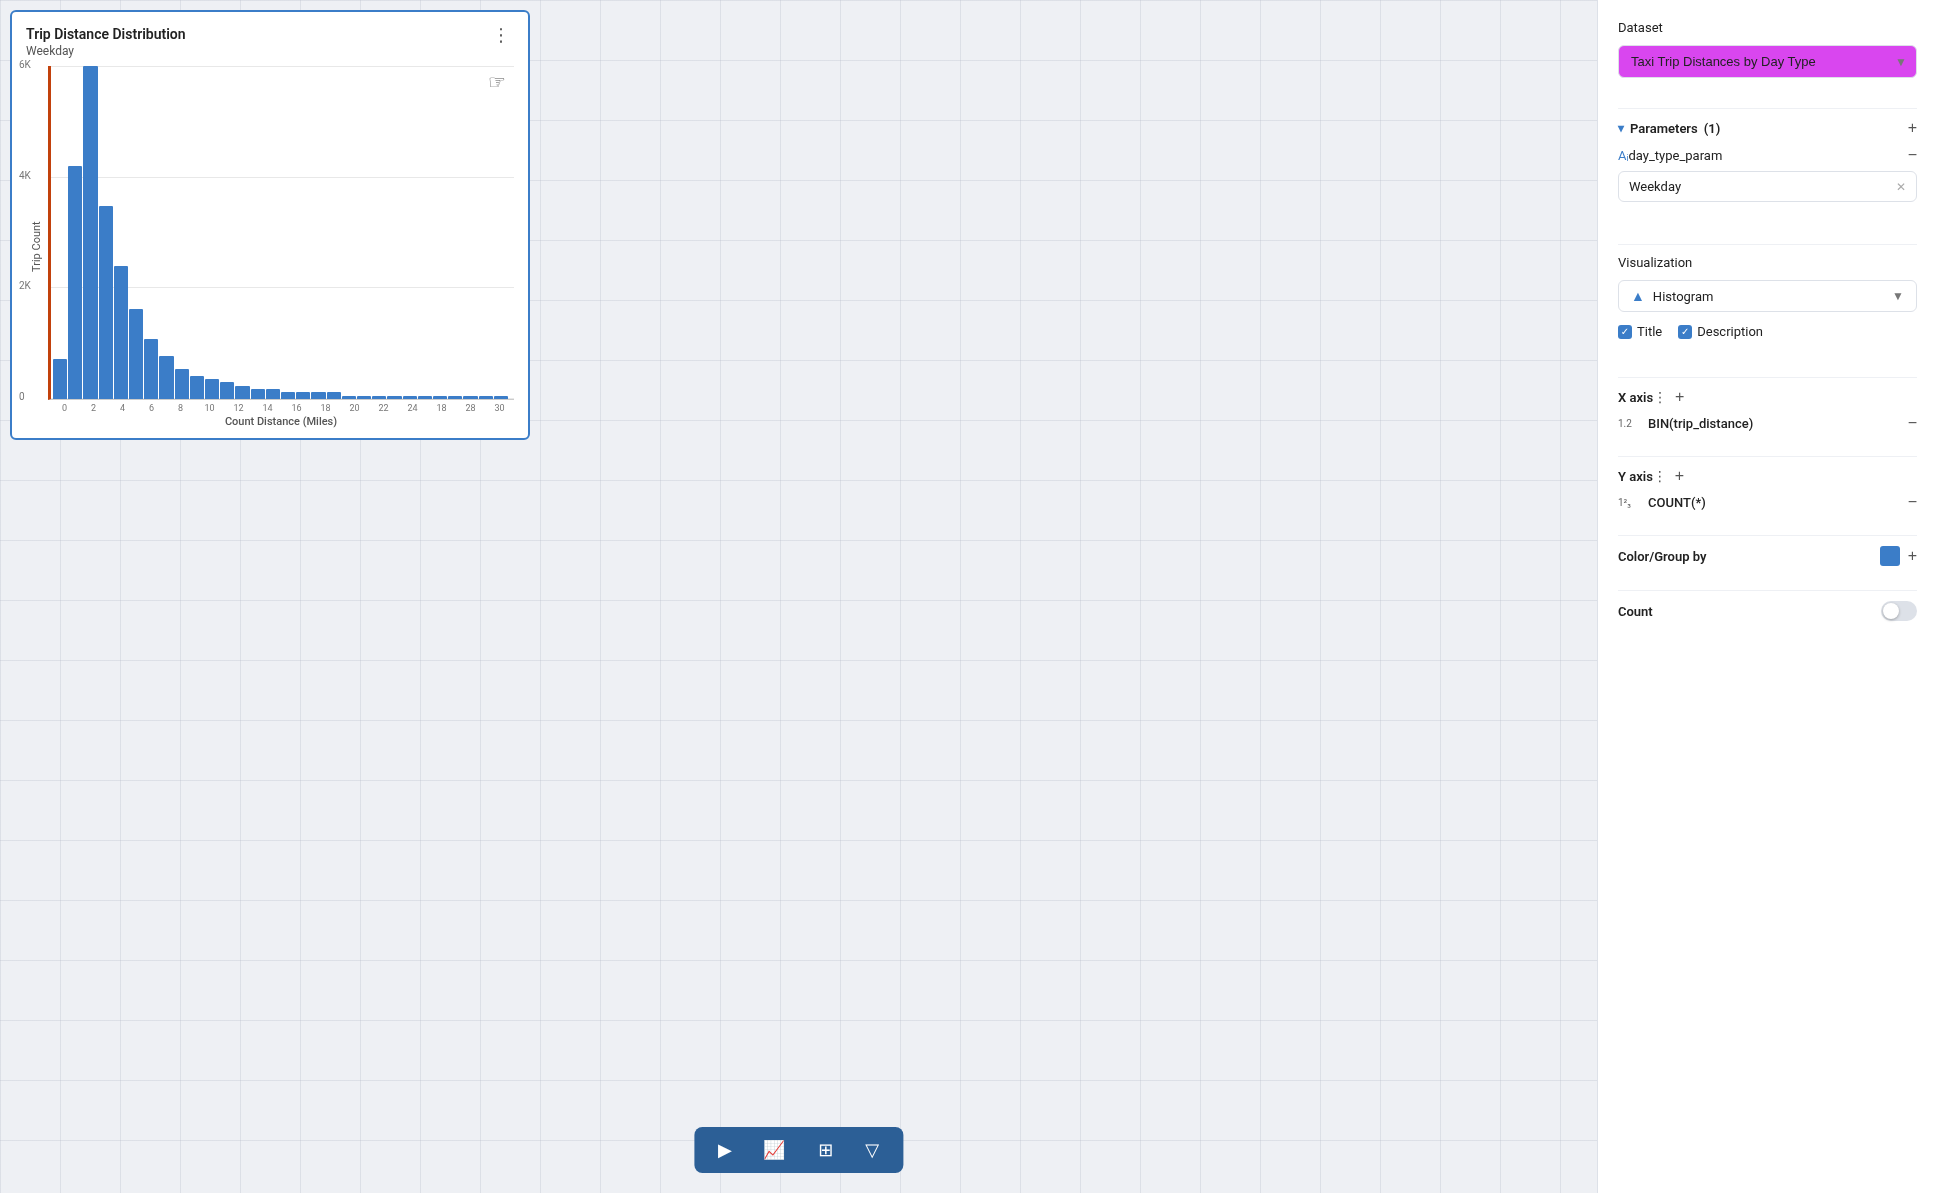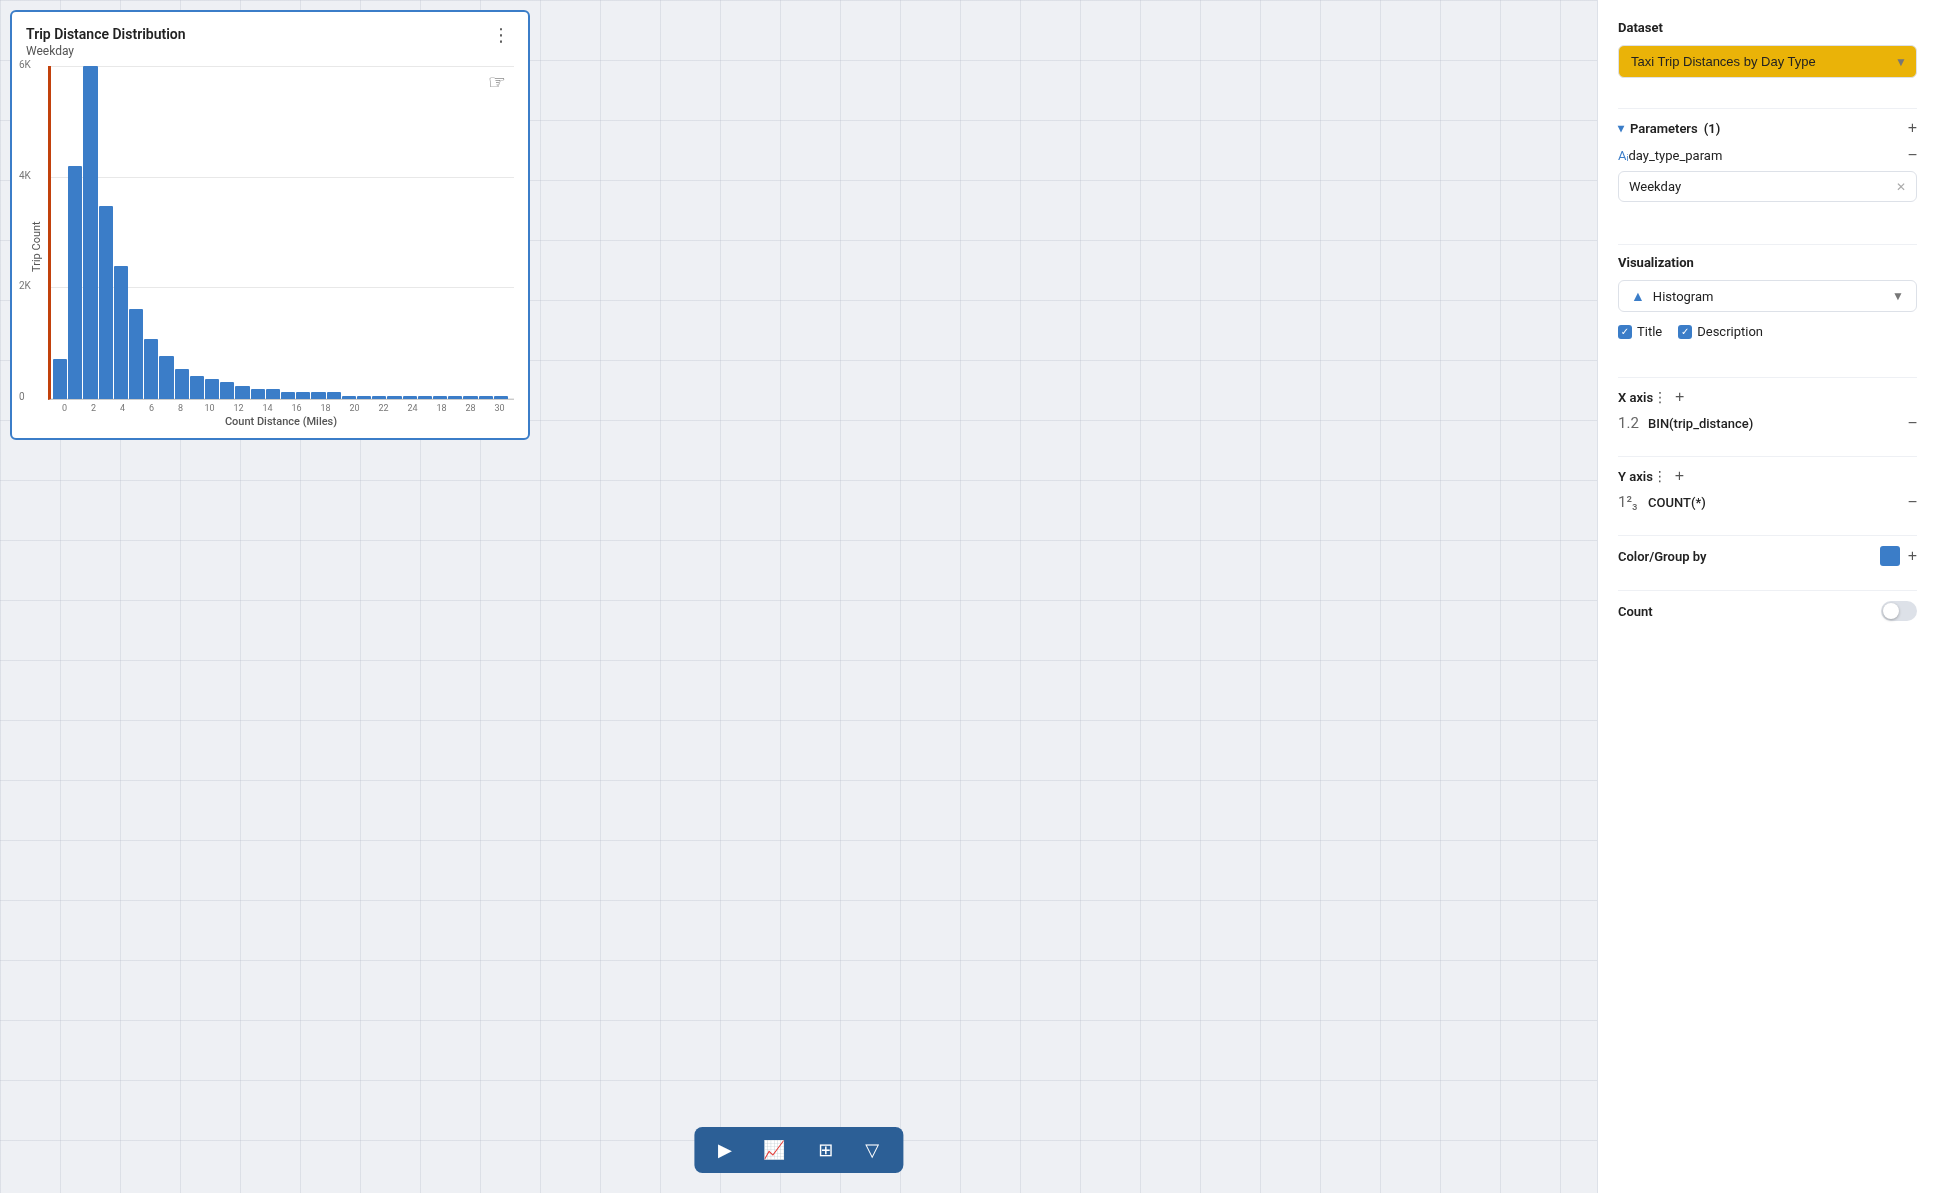--- a/index.html
+++ b/index.html
@@ -213,38 +213,38 @@
       padding: 20px 20px 20px 20px;
       gap: 0;
     }
 
     .panel-section {
       margin-bottom: 20px;
     }
 
     .panel-section-title {
       font-size: 13px;
-      font-weight: 700;
+      font-weight: 400;
       color: #222;
       margin-bottom: 10px;
     }
 
     .dropdown-wrapper {
       position: relative;
       width: 100%;
     }
 
     .dropdown-wrapper select {
       width: 100%;
       border: 1px solid #dde1e8;
       border-radius: 6px;
       padding: 8px 12px;
       font-size: 13px;
       color: #222;
-      background: #eab308;
+      background: #d946ef;
       appearance: none;
       cursor: pointer;
     }
 
     .dropdown-arrow {
       position: absolute;
       right: 10px;
       top: 50%;
       transform: translateY(-50%);
       pointer-events: none;
@@ -435,21 +435,21 @@
       font-size: 16px;
     }
 
     .axis-field-row {
       display: flex;
       align-items: center;
       justify-content: space-between;
     }
 
     .field-type-badge {
-      font-size: 15px;
+      font-size: 10px;
       color: #666;
       margin-right: 6px;
       min-width: 24px;
     }
 
     .field-name {
       font-size: 13px;
       color: #222;
       flex: 1;
       font-weight: 500;

